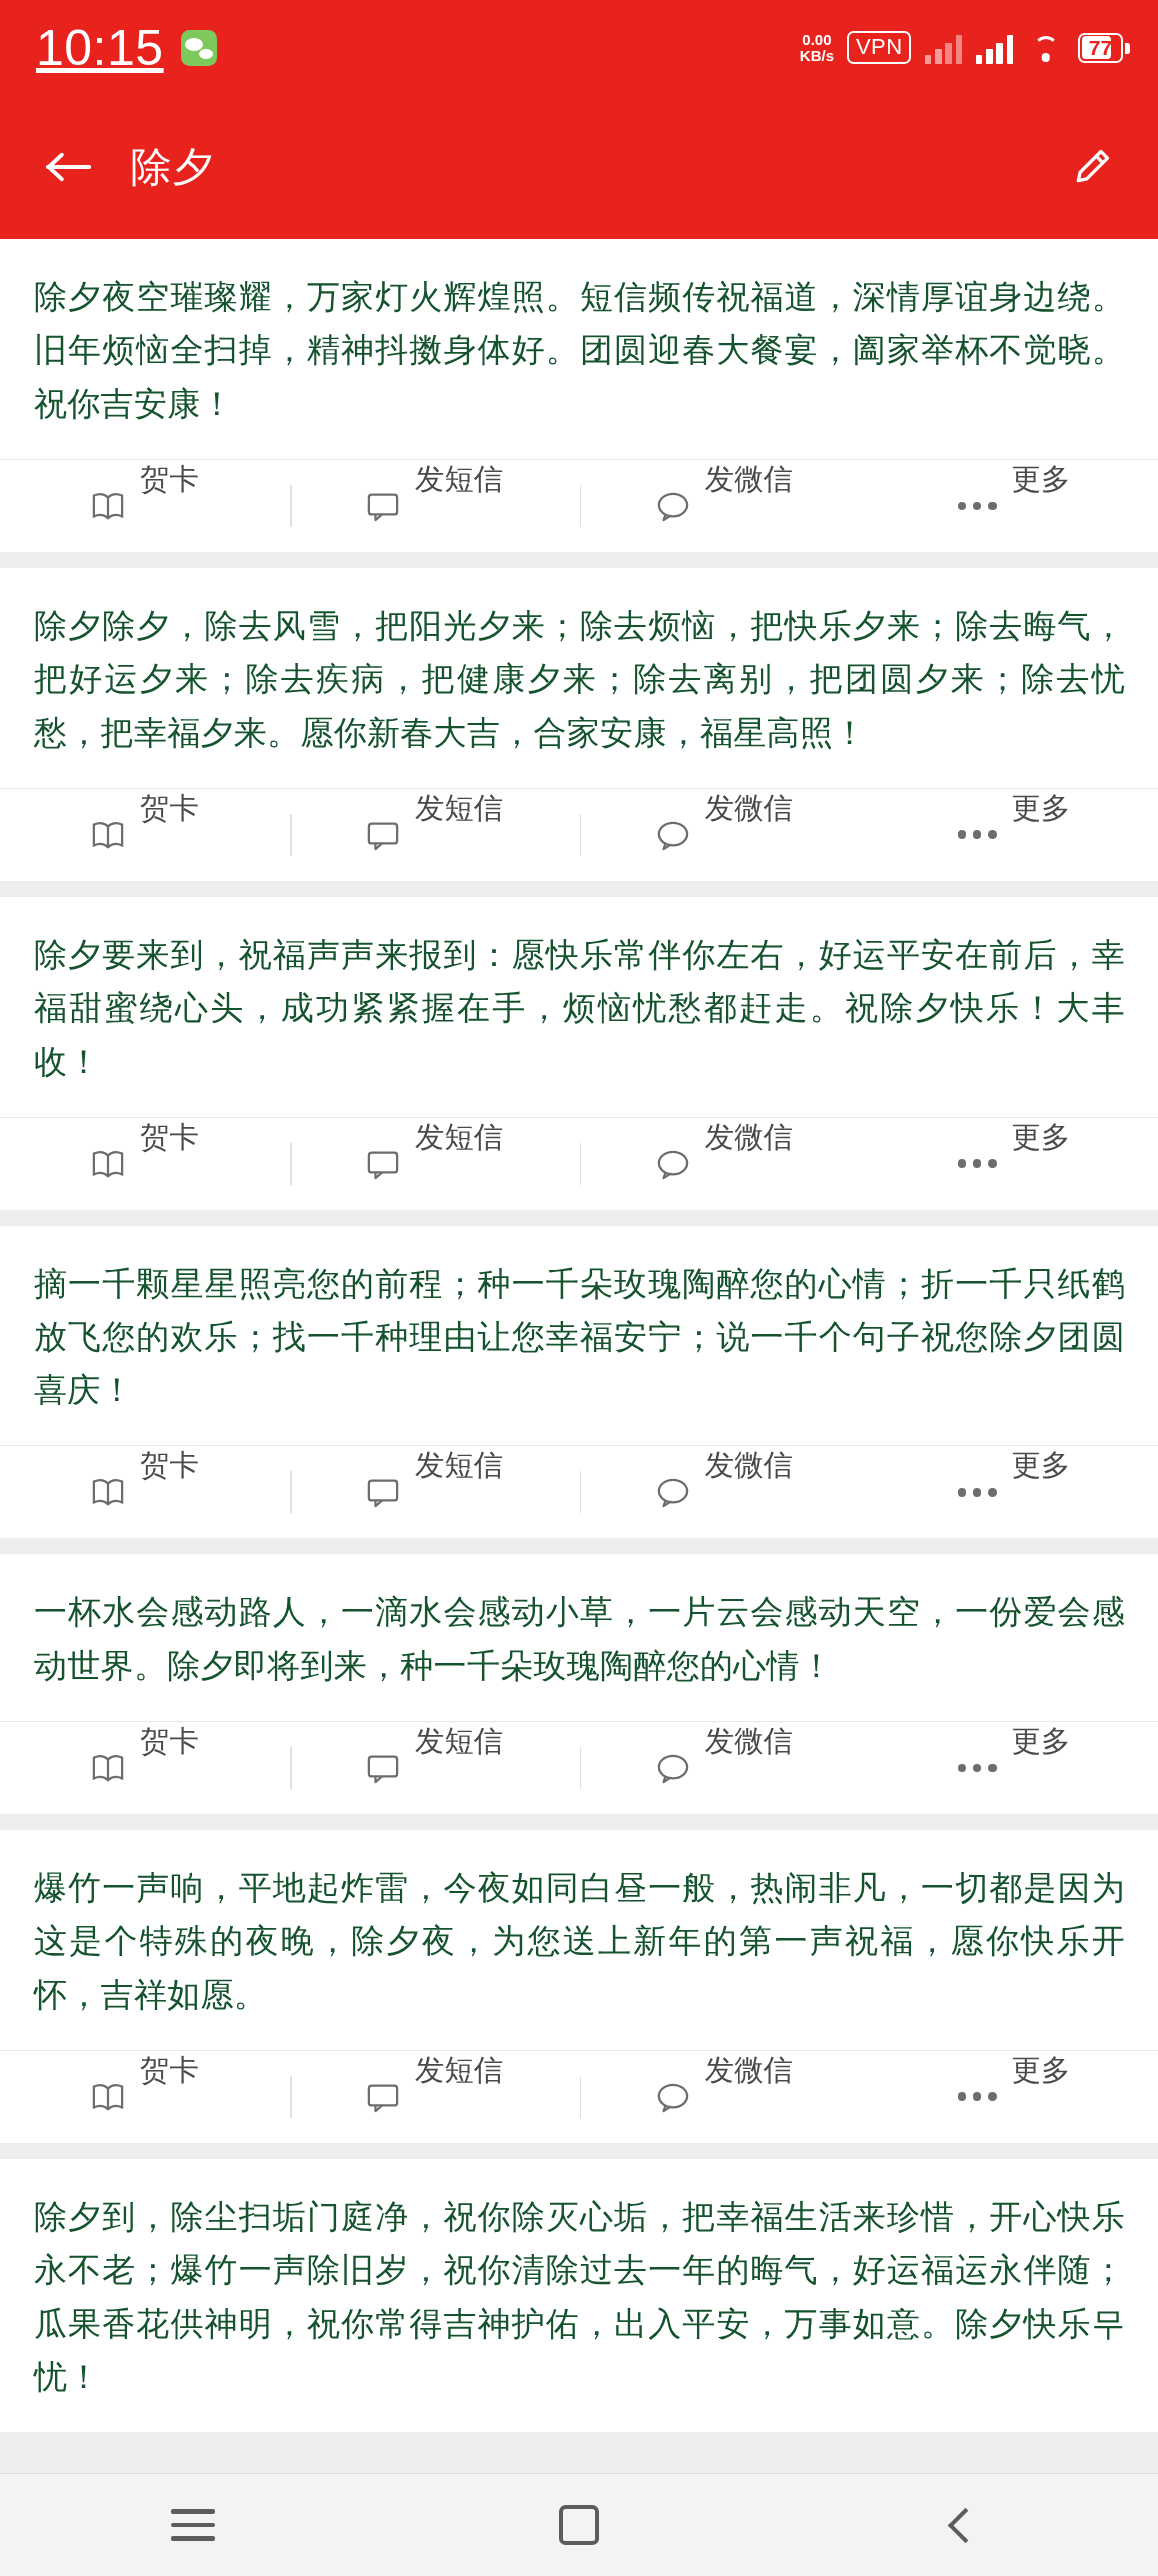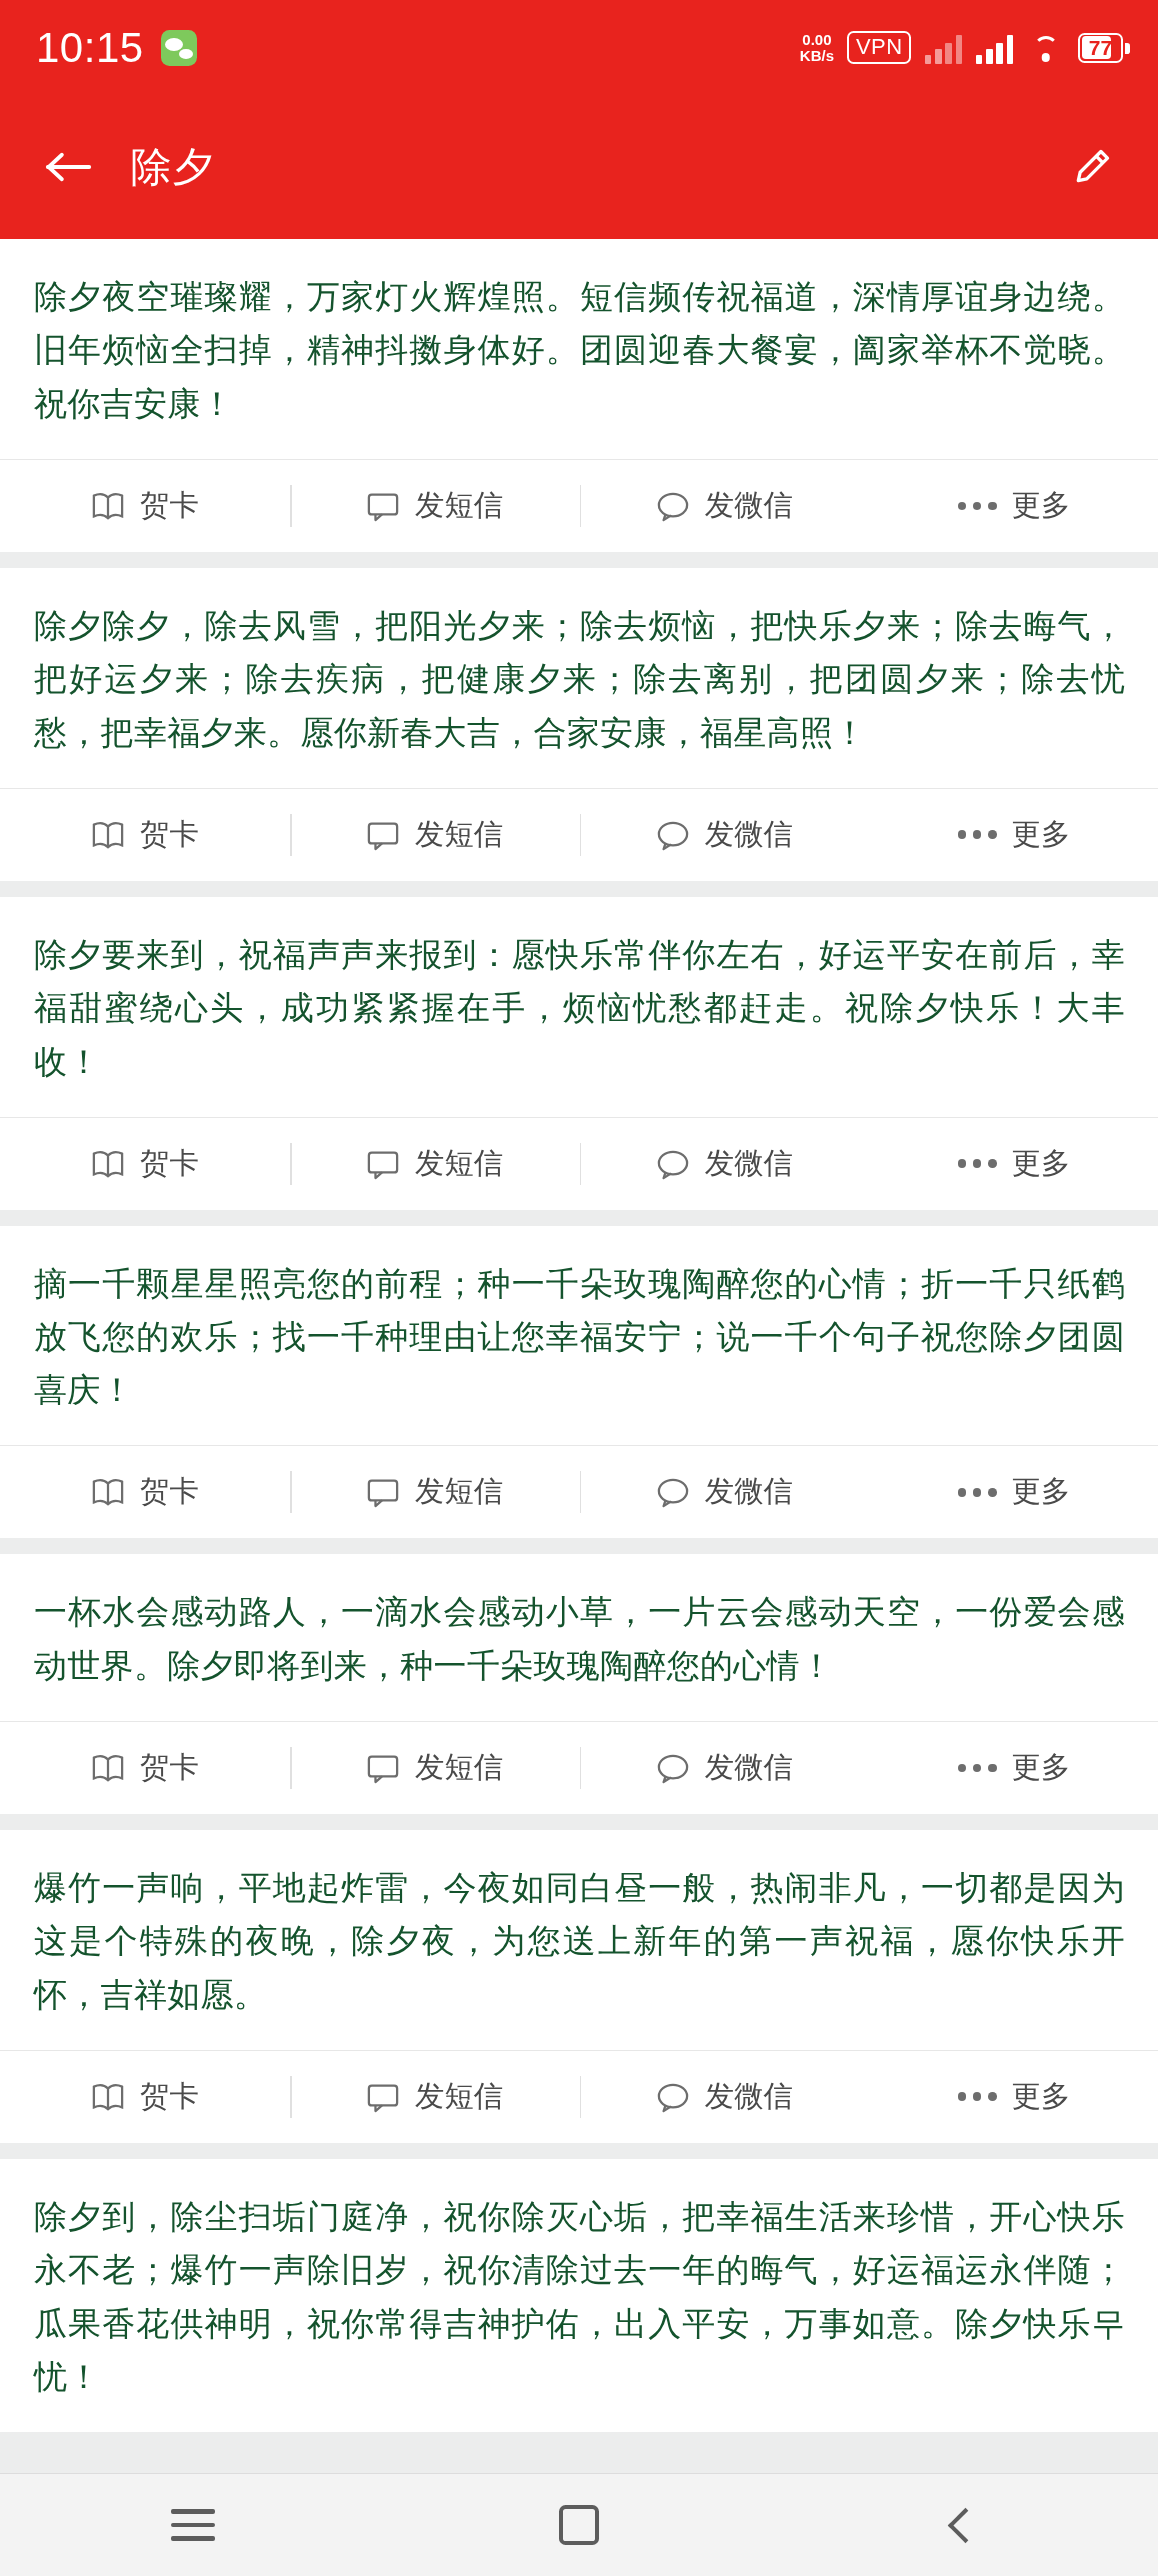--- a/index.html
+++ b/index.html
@@ -28,22 +28,23 @@
     align-items: center;
     padding: 0 36px;
     flex: 0 0 auto;
   }
   .status-left {
     display: flex;
     align-items: center;
     gap: 17px;
   }
   .clock {
-    font-size: 42px;
+    font-size: 50px;
     letter-spacing: 0.5px;
+    text-decoration: underline;
   }
   .wechat-badge {
     width: 36px; height: 36px;
     border-radius: 8.5px;
     background: #7ec95c;
     position: relative;
     display: inline-block;
   }
   .wechat-badge::before,
   .wechat-badge::after {
@@ -194,21 +195,20 @@
   }
   .actions {
     display: flex;
     align-items: stretch;
     border-top: 1.9px solid #e7e7e7;
     height: 93px;
   }
   .action {
     flex: 1 1 0;
     display: flex;
-    align-items: center;
     justify-content: center;
     gap: 15px;
     position: relative;
     color: #4a4a4a;
     font-size: 29.4px;
   }
   .action + .action::before {
     content: "";
     position: absolute;
     left: 0; top: 25px; bottom: 25px;

